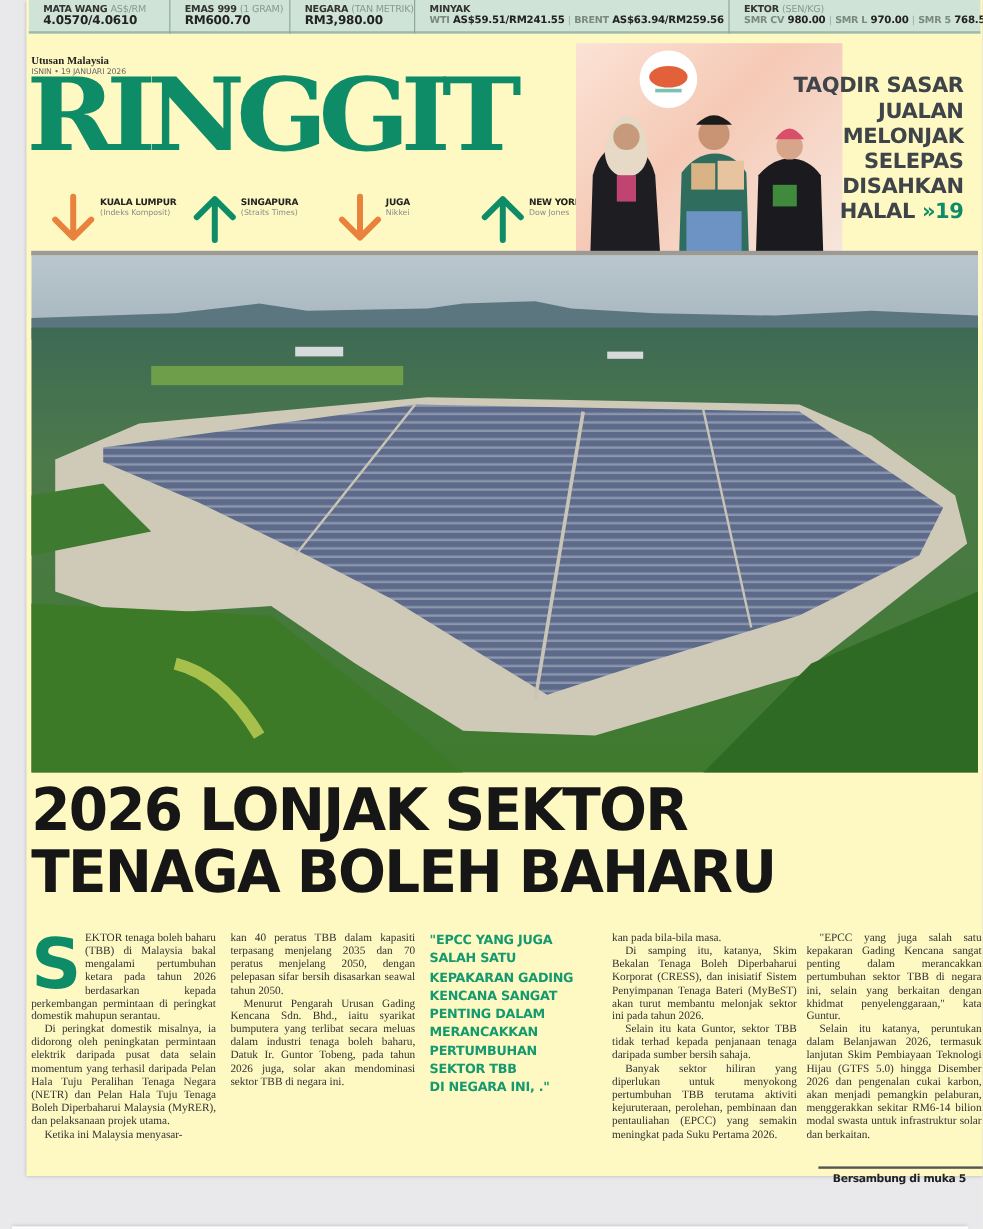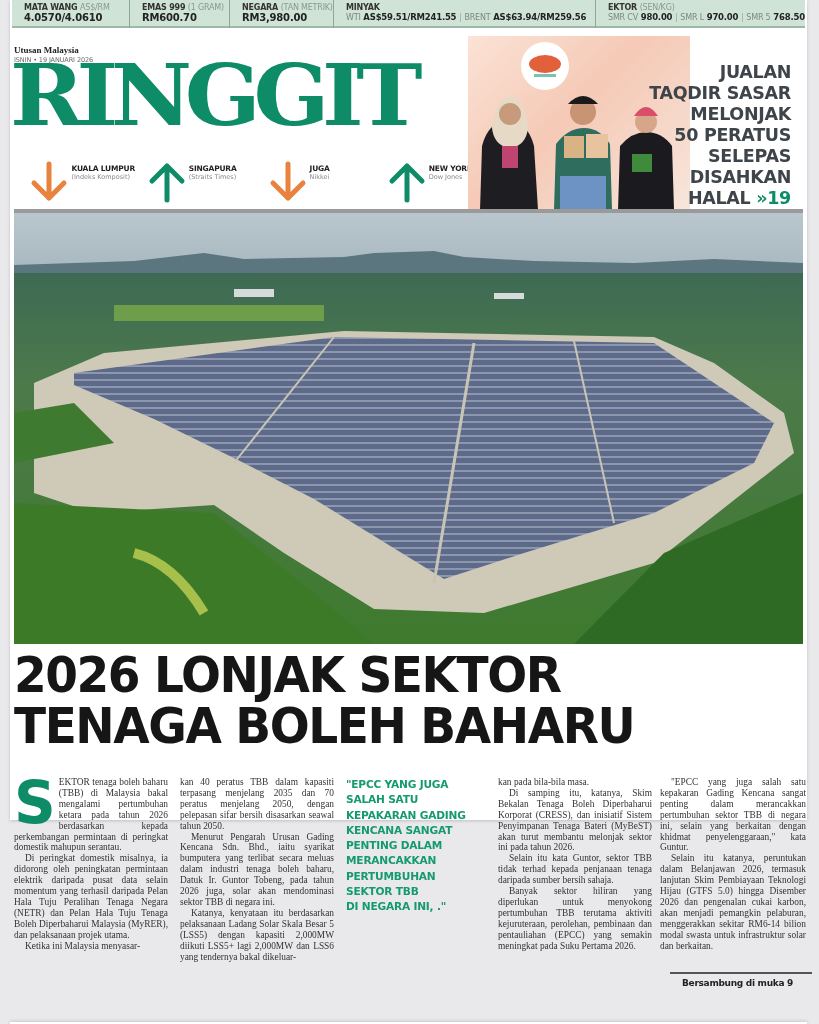--- a/index.html
+++ b/index.html
@@ -1,39 +1,39 @@
 <!DOCTYPE html>
 <html><head>
 <meta charset="utf-8">
 <style>
   * { box-sizing: border-box; margin: 0; padding: 0; }
   html, body { width: 819px; height: 1024px; overflow: hidden; background: #e9e9eb; }
   body { font-family: "Liberation Serif", serif; position: relative; }
 
   .page {
-    position: absolute; left: 10px; top: 0; width: 797px; height: 820px;
-    background: #ffffff; box-shadow: 0 1px 3px rgba(0,0,0,0.18);
+    position: absolute; left: 22px; top: 0; width: 797px; height: 980px;
+    background: #fef9c3; box-shadow: 0 1px 3px rgba(0,0,0,0.18);
   }
   .page-next {
     position: absolute; left: 10px; top: 1022px; width: 797px; height: 20px;
     background: #fff; box-shadow: 0 -1px 3px rgba(0,0,0,0.15);
   }
 
   
   .ticker {
     position: absolute; left: 2px; top: 0; width: 793px; height: 28px;
     background: #cfe3d6; display: flex; border-bottom: 2px solid #9fb9a8;
     font-family: "DejaVu Sans", sans-serif;
   }
   .tick-cell { padding: 3px 0 0 12px; border-right: 1px solid #8fa799; height: 28px; }
   .tick-cell:last-child { border-right: none; }
   .tick-label { font-size: 8px; font-weight: bold; color: #333; letter-spacing: -0.2px; white-space: nowrap; }
   .tick-label .sub { font-weight: normal; color: #8a9a90; }
   .tick-value { font-size: 10px; font-weight: bold; color: #222; white-space: nowrap; letter-spacing: -0.2px; }
-  .tick-value .lite { font-weight: normal; color: #7a8a80; font-size: 8px; }
+  .tick-value .lite { font-weight: bold; color: #7a8a80; font-size: 8px; }
   .tick-value .sep { color: #9aa; font-weight: normal; font-size: 8px; }
 
   
   .pub { position: absolute; left: 4px; top: 45px; font-family: "Liberation Serif", serif; font-weight: bold; font-size: 9px; color: #222; }
   .date { position: absolute; left: 4px; top: 56px; font-family: "DejaVu Sans", sans-serif; font-size: 6.5px; color: #666; letter-spacing: -0.1px; }
   .logo {
     position: absolute; left: 0px; top: 54px; font-family: "DejaVu Serif", serif;
     font-weight: bold; font-size: 84px; color: #0e8c67; letter-spacing: -7px;
     line-height: 1; transform: scaleX(1.06); transform-origin: left top;
   }
@@ -211,24 +211,23 @@
       <rect x="96" y="100" width="20" height="22" fill="#d9b383"></rect>
       <rect x="118" y="98" width="22" height="24" fill="#e7c3a0"></rect>
 
       <path d="M150 174 L152 110 Q164 96 178 96 Q194 96 204 110 L206 174 Z" fill="#1b1b1f"></path>
       <circle cx="178" cy="86" r="11" fill="#d7a68a"></circle>
       <path d="M166 80 Q178 62 190 80 Z" fill="#d94f6a"></path>
       <rect x="164" y="118" width="20" height="18" fill="#3f8a3c"></rect>
     </svg>
   </div>
   <div class="teaser-title">
+    <div>TAQDIR SASAR</div>
     <div>JUALAN</div>
-    <div>TAQDIR SASAR</div>
     <div>MELONJAK</div>
-    <div>50 PERATUS</div>
     <div>SELEPAS</div>
     <div>DISAHKAN</div>
     <div><span>HALAL </span><span class="teaser-page">»19</span></div>
   </div>
 
   <div class="rule-top"></div>
 
   <div class="main-photo">
     <svg width="789" height="431" viewBox="0 0 789 431" preserveAspectRatio="none">
       <defs>
@@ -275,21 +274,20 @@
   <div class="col" style="left:4px">
     <span class="dropcap">S</span>
     <p class="first">EKTOR tenaga boleh baharu (TBB) di Malaysia bakal mengalami pertumbuhan ketara pada tahun 2026 berdasarkan kepada perkembangan permintaan di peringkat domestik mahupun serantau.</p>
     <p>Di peringkat domestik misalnya, ia didorong oleh peningkatan permintaan elektrik daripada pusat data selain momentum yang terhasil daripada Pelan Hala Tuju Peralihan Tenaga Negara (NETR) dan Pelan Hala Tuju Tenaga Boleh Diperbaharui Malaysia (MyRER), dan pelaksanaan projek utama.</p>
     <p>Ketika ini Malaysia menyasar-</p>
   </div>
 
   <div class="col" style="left:170px">
     <p class="first">kan 40 peratus TBB dalam kapasiti terpasang menjelang 2035 dan 70 peratus menjelang 2050, dengan pelepasan sifar bersih disasarkan seawal tahun 2050.</p>
     <p>Menurut Pengarah Urusan Gading Kencana Sdn. Bhd., iaitu syarikat bumputera yang terlibat secara meluas dalam industri tenaga boleh baharu, Datuk Ir. Guntor Tobeng, pada tahun 2026 juga, solar akan mendominasi sektor TBB di negara ini.</p>
-    <p>Katanya, kenyataan itu berdasarkan pelaksanaan Ladang Solar Skala Besar 5 (LSS5) dengan kapasiti 2,000MW diikuti LSS5+ lagi 2,000MW dan LSS6 yang tendernya bakal dikeluar-</p>
   </div>
 
   <div class="pull">
     <div>"EPCC YANG JUGA</div>
     <div>SALAH SATU</div>
     <div>KEPAKARAN GADING</div>
     <div>KENCANA SANGAT</div>
     <div>PENTING DALAM</div>
     <div>MERANCAKKAN</div>
     <div>PERTUMBUHAN</div>
@@ -303,16 +301,16 @@
     <p>Selain itu kata Guntor, sektor TBB tidak terhad kepada penjanaan tenaga daripada sumber bersih sahaja.</p>
     <p>Banyak sektor hiliran yang diperlukan untuk menyokong pertumbuhan TBB terutama aktiviti kejuruteraan, perolehan, pembinaan dan pentauliahan (EPCC) yang semakin meningkat pada Suku Pertama 2026.</p>
   </div>
 
   <div class="col" style="left:650px; width:146px">
     <p>"EPCC yang juga salah satu kepakaran Gading Kencana sangat penting dalam merancakkan pertumbuhan sektor TBB di negara ini, selain yang berkaitan dengan khidmat penyelenggaraan," kata Guntur.</p>
     <p>Selain itu katanya, peruntukan dalam Belanjawan 2026, termasuk lanjutan Skim Pembiayaan Teknologi Hijau (GTFS 5.0) hingga Disember 2026 dan pengenalan cukai karbon, akan menjadi pemangkin pelaburan, menggerakkan sekitar RM6-14 bilion modal swasta untuk infrastruktur solar dan berkaitan.</p>
   </div>
 
   <div class="cont-rule"></div>
-  <div class="cont">Bersambung di muka 9</div>
+  <div class="cont">Bersambung di muka 5</div>
 </div>
 
 <div class="page-next"></div>
 
 </body></html>

